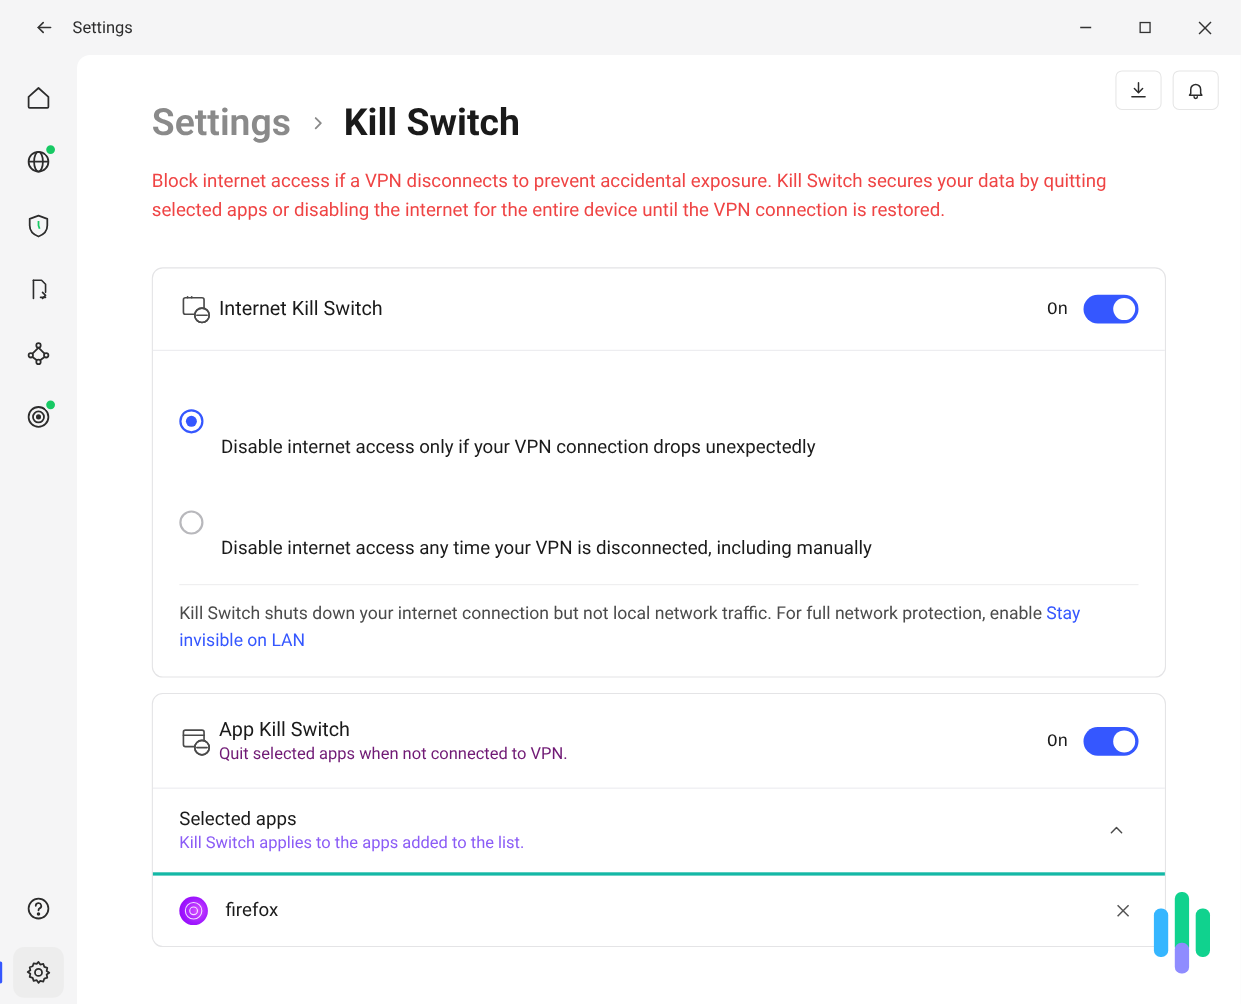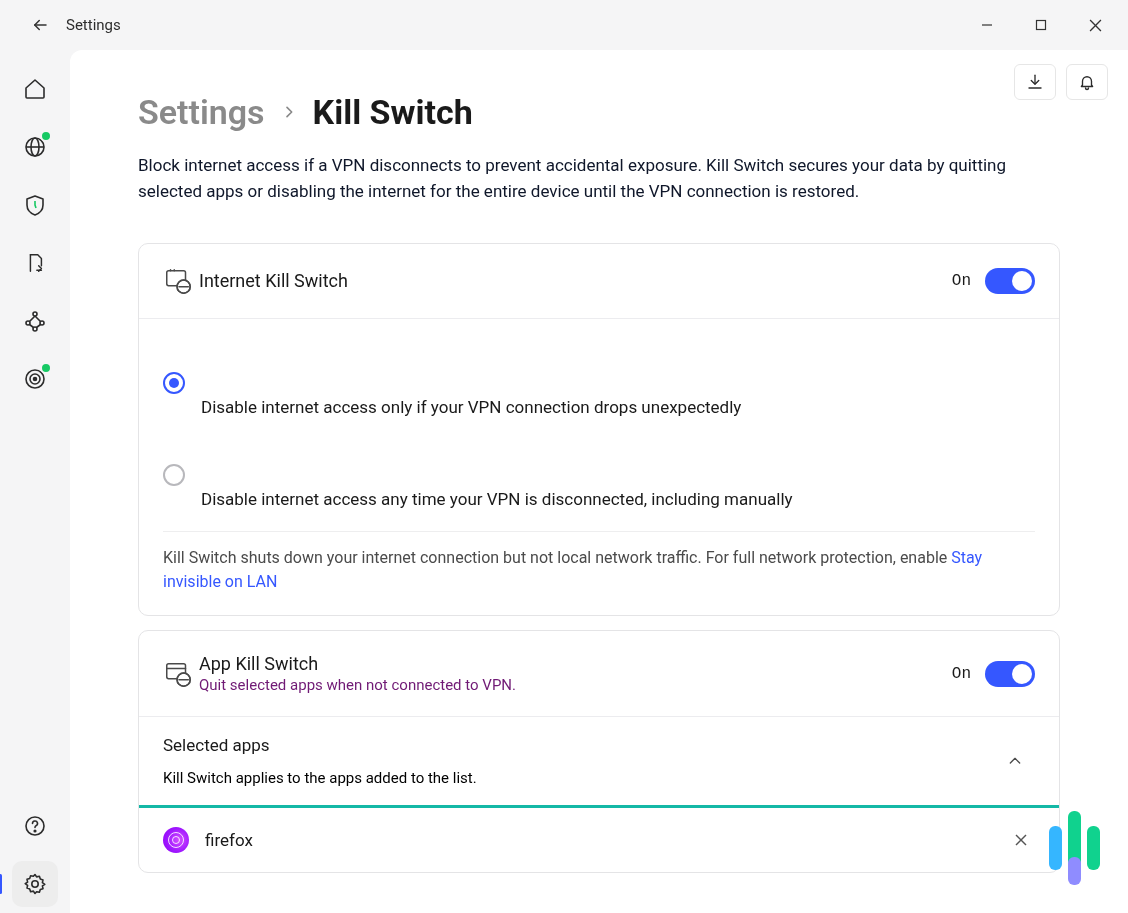--- a/index.html
+++ b/index.html
@@ -140,21 +140,21 @@
       color: #8a8a8a;
       font-weight: 600;
     }
     .breadcrumbs .chev {
       color: #8a8a8a;
     }
     .description {
       margin-top: 20px;
       font-size: 17px;
       line-height: 1.55;
-      color: #0f172a;
+      color: #ef4444;
       max-width: 900px;
     }
     
     .card {
       margin-top: 38px;
       border: 1px solid #e4e4e6;
       border-radius: 10px;
     }
     .card + .card { margin-top: 14px; border-radius: 10px; }
     .card-header {
@@ -268,22 +268,22 @@
       border-top: 1px solid #ececef;
       gap: 18px;
     }
     .apps-header .titles { flex: 1; }
     .apps-header .t1 {
       font-size: 17px;
       color: #1a1a1a;
     }
     .apps-header .t2 {
       font-size: 15px;
-      color: #000000;
-      margin-top: 14px;
+      color: #8b5cf6;
+      margin-top: 2px;
     }
     .btn-primary {
       background: #3b49ff;
       color: #fff;
       font-size: 17px;
       padding: 12px 34px;
       border-radius: 8px;
       cursor: pointer;
     }
     .expand-btn {

